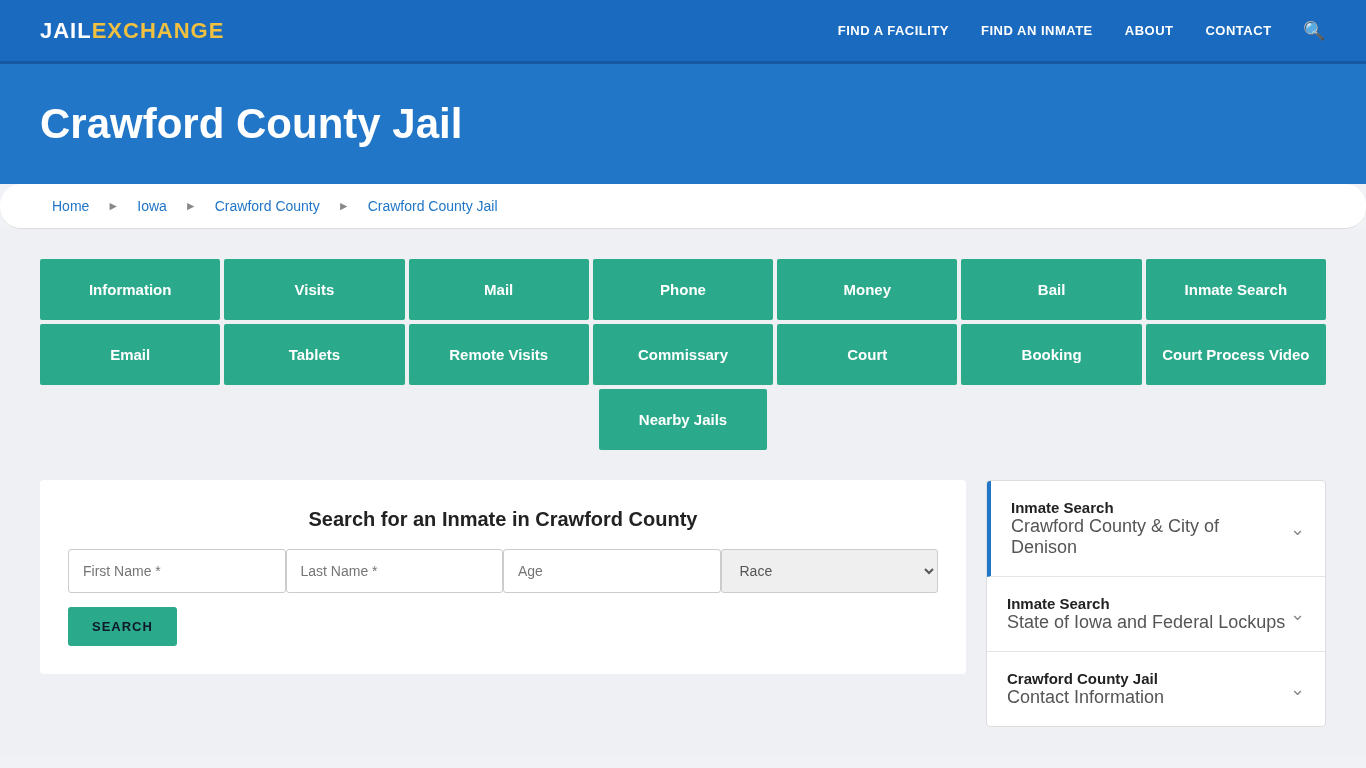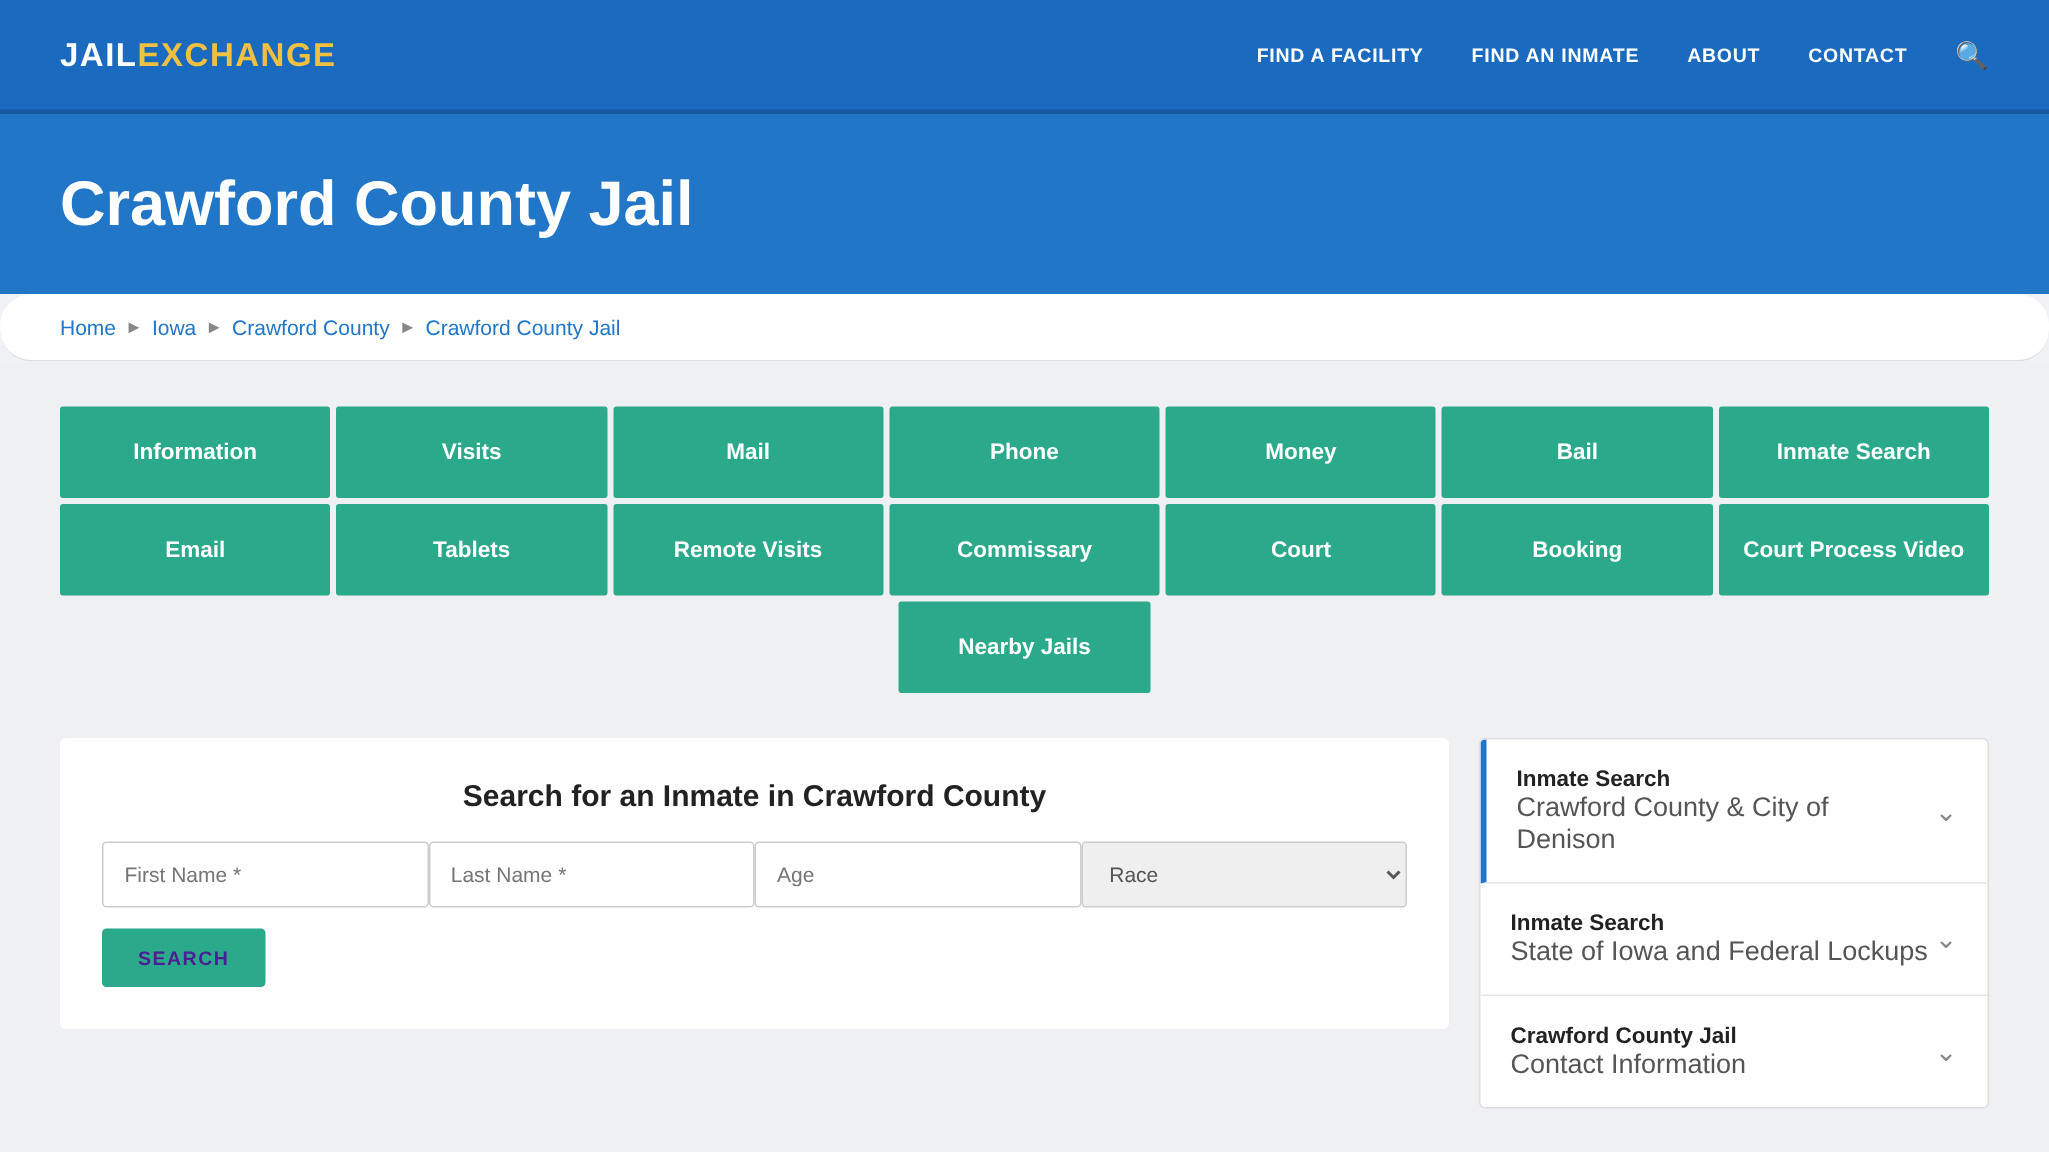--- a/index.html
+++ b/index.html
@@ -5,21 +5,21 @@
     * { margin: 0; padding: 0; box-sizing: border-box; }
     body { font-family: Arial, sans-serif; background: #f0f2f5; color: #333; }
 
     
     nav {
       background: #1a6bbf;
       display: flex;
       align-items: center;
       justify-content: space-between;
       padding: 0 40px;
-      height: 76px;
+      height: 64px;
       border-bottom: 3px solid #1559a0;
     }
     .logo {
       display: flex;
       align-items: center;
       gap: 0;
     }
     .logo-jail {
       color: #fff;
       font-weight: 900;
@@ -58,24 +58,24 @@
     }
     .hero h1 {
       color: #fff;
       font-size: 42px;
       font-weight: 800;
     }
 
     
     .breadcrumb {
       background: #fff;
-      padding: 14px 40px;
-      display: flex;
-      align-items: center;
-      gap: 6px;
+      padding: 14px 52px;
+      display: flex;
+      align-items: center;
+      gap: 18px;
       font-size: 14px;
       border-bottom: 1px solid #ddd;
       border-radius: 21px;
     }
     .breadcrumb a {
       color: #2176c7;
       text-decoration: none;
     }
     .breadcrumb .sep {
       color: #888;
@@ -159,21 +159,21 @@
     .search-fields input, .search-fields select {
       flex: 1;
       padding: 12px 14px;
       border: 1px solid #ccc;
       border-radius: 3px;
       font-size: 14px;
       color: #555;
     }
     .search-btn {
       background: #2aaa8a;
-      color: #4c1d95;
+      color: #0f172a;
       border: none;
       padding: 12px 24px;
       font-size: 13px;
       font-weight: 700;
       letter-spacing: 1px;
       cursor: pointer;
       border-radius: 3px;
     }
 
     

